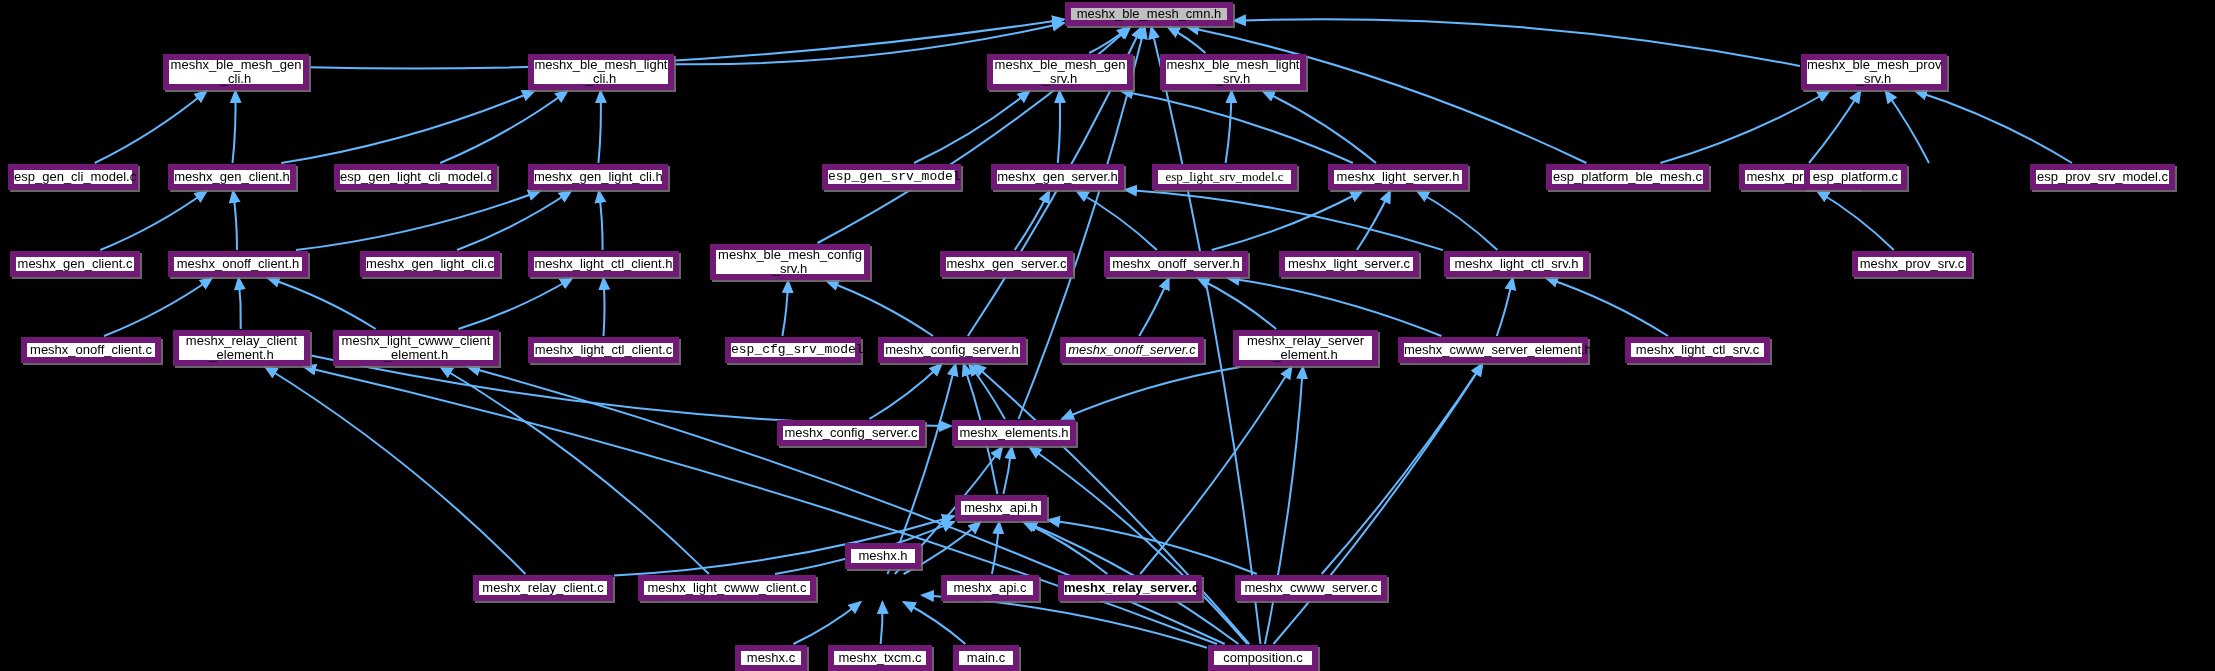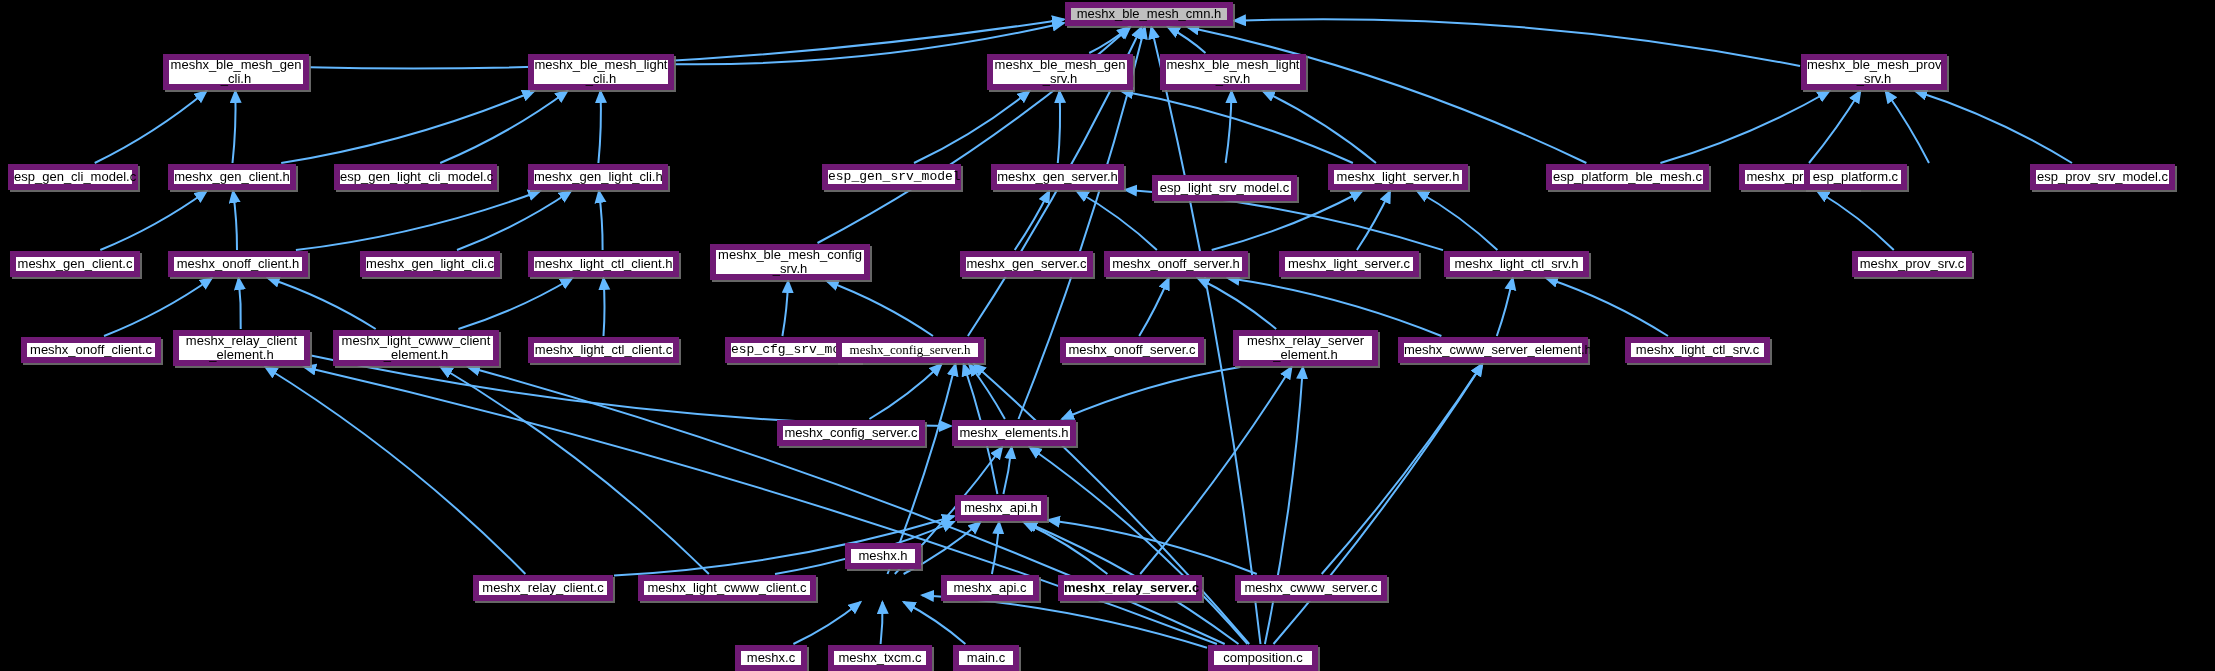--- a/index.html
+++ b/index.html
@@ -147,46 +147,46 @@
     <div class="node" style="left: 1160px; top: 54px; width: 146px; height: 36px;"><span class="node-label">meshx_ble_mesh_light
 _srv.h</span></div>
     <div class="node" style="left: 1801px; top: 54px; width: 146px; height: 36px;"><span class="node-label">meshx_ble_mesh_prov
 _srv.h</span></div>
     <div class="node" style="left: 8px; top: 164px; width: 130px; height: 26px;"><span class="node-label">esp_gen_cli_model.c</span></div>
     <div class="node" style="left: 168px; top: 164px; width: 128px; height: 26px;"><span class="node-label">meshx_gen_client.h</span></div>
     <div class="node" style="left: 334px; top: 164px; width: 163px; height: 26px;"><span class="node-label">esp_gen_light_cli_model.c</span></div>
     <div class="node" style="left: 528px; top: 164px; width: 140px; height: 26px;"><span class="node-label">meshx_gen_light_cli.h</span></div>
     <div class="node" style="left: 822px; top: 164px; width: 139px; height: 26px; font-family: Liberation Mono, monospace;"><span class="node-label">esp_gen_srv_model.c</span></div>
     <div class="node" style="left: 991px; top: 164px; width: 133px; height: 26px;"><span class="node-label">meshx_gen_server.h</span></div>
-    <div class="node" style="left: 1152px; top: 175px; width: 145px; height: 26px;"><span class="node-label">esp_light_srv_model.c</span></div>
+    <div class="node" style="left: 1152px; top: 164px; width: 145px; height: 26px; font-family: Liberation Serif, serif;"><span class="node-label">esp_light_srv_model.c</span></div>
     <div class="node" style="left: 1328px; top: 164px; width: 140px; height: 26px;"><span class="node-label">meshx_light_server.h</span></div>
     <div class="node" style="left: 1546px; top: 164px; width: 163px; height: 26px;"><span class="node-label">esp_platform_ble_mesh.c</span></div>
     <div class="node" style="left: 1739px; top: 164px; width: 120px; height: 26px;"><span class="node-label">meshx_prov_srv.h</span></div>
     <div class="node" style="left: 1804px; top: 164px; width: 103px; height: 26px;"><span class="node-label">esp_platform.c</span></div>
     <div class="node" style="left: 2030px; top: 164px; width: 145px; height: 26px;"><span class="node-label">esp_prov_srv_model.c</span></div>
     <div class="node" style="left: 10px; top: 251px; width: 130px; height: 26px;"><span class="node-label">meshx_gen_client.c</span></div>
     <div class="node" style="left: 168px; top: 251px; width: 140px; height: 26px;"><span class="node-label">meshx_onoff_client.h</span></div>
     <div class="node" style="left: 360px; top: 251px; width: 140px; height: 26px;"><span class="node-label">meshx_gen_light_cli.c</span></div>
     <div class="node" style="left: 528px; top: 251px; width: 151px; height: 26px;"><span class="node-label">meshx_light_ctl_client.h</span></div>
     <div class="node" style="left: 710px; top: 244px; width: 160px; height: 36px;"><span class="node-label">meshx_ble_mesh_config
 _srv.h</span></div>
-    <div class="node" style="left: 960px; top: 251px; width: 133px; height: 26px;"><span class="node-label">meshx_gen_server.c</span></div>
+    <div class="node" style="left: 940px; top: 251px; width: 133px; height: 26px;"><span class="node-label">meshx_gen_server.c</span></div>
     <div class="node" style="left: 1104px; top: 251px; width: 144px; height: 26px;"><span class="node-label">meshx_onoff_server.h</span></div>
     <div class="node" style="left: 1279px; top: 251px; width: 140px; height: 26px;"><span class="node-label">meshx_light_server.c</span></div>
     <div class="node" style="left: 1444px; top: 251px; width: 145px; height: 26px;"><span class="node-label">meshx_light_ctl_srv.h</span></div>
     <div class="node" style="left: 1852px; top: 251px; width: 120px; height: 26px;"><span class="node-label">meshx_prov_srv.c</span></div>
     <div class="node" style="left: 21px; top: 337px; width: 140px; height: 26px;"><span class="node-label">meshx_onoff_client.c</span></div>
     <div class="node" style="left: 173px; top: 330px; width: 137px; height: 36px;"><span class="node-label">meshx_relay_client
 _element.h</span></div>
     <div class="node" style="left: 333px; top: 330px; width: 166px; height: 36px;"><span class="node-label">meshx_light_cwww_client
 _element.h</span></div>
     <div class="node" style="left: 528px; top: 337px; width: 151px; height: 26px;"><span class="node-label">meshx_light_ctl_client.c</span></div>
     <div class="node" style="left: 725px; top: 337px; width: 136px; height: 26px; font-family: Liberation Mono, monospace;"><span class="node-label">esp_cfg_srv_model.c</span></div>
-    <div class="node" style="left: 836px; top: 337px; width: 148px; height: 26px; font-family: Liberation Serif, serif;"><span class="node-label">meshx_config_server.h</span></div>
-    <div class="node" style="left: 1060px; top: 337px; width: 144px; height: 26px;"><span class="node-label">meshx_onoff_server.c</span></div>
+    <div class="node" style="left: 878px; top: 337px; width: 148px; height: 26px;"><span class="node-label">meshx_config_server.h</span></div>
+    <div class="node" style="left: 1060px; top: 337px; width: 144px; height: 26px; font-style: italic;"><span class="node-label">meshx_onoff_server.c</span></div>
     <div class="node" style="left: 1233px; top: 330px; width: 145px; height: 36px;"><span class="node-label">meshx_relay_server
 _element.h</span></div>
     <div class="node" style="left: 1398px; top: 337px; width: 190px; height: 26px;"><span class="node-label">meshx_cwww_server_element.h</span></div>
     <div class="node" style="left: 1625px; top: 337px; width: 145px; height: 26px; justify-content: center;"><span class="node-label">meshx_light_ctl_srv.c</span></div>
     <div class="node" style="left: 777px; top: 420px; width: 148px; height: 26px;"><span class="node-label">meshx_config_server.c</span></div>
     <div class="node" style="left: 952px; top: 420px; width: 124px; height: 26px;"><span class="node-label">meshx_elements.h</span></div>
     <div class="node" style="left: 955px; top: 495px; width: 92px; height: 26px;"><span class="node-label">meshx_api.h</span></div>
     <div class="node" style="left: 473px; top: 575px; width: 140px; height: 26px;"><span class="node-label">meshx_relay_client.c</span></div>
     <div class="node" style="left: 638px; top: 575px; width: 178px; height: 26px;"><span class="node-label">meshx_light_cwww_client.c</span></div>
     <div class="node" style="left: 845px; top: 543px; width: 76px; height: 26px; justify-content: flex-end;"><span class="node-label">meshx.h</span></div>

